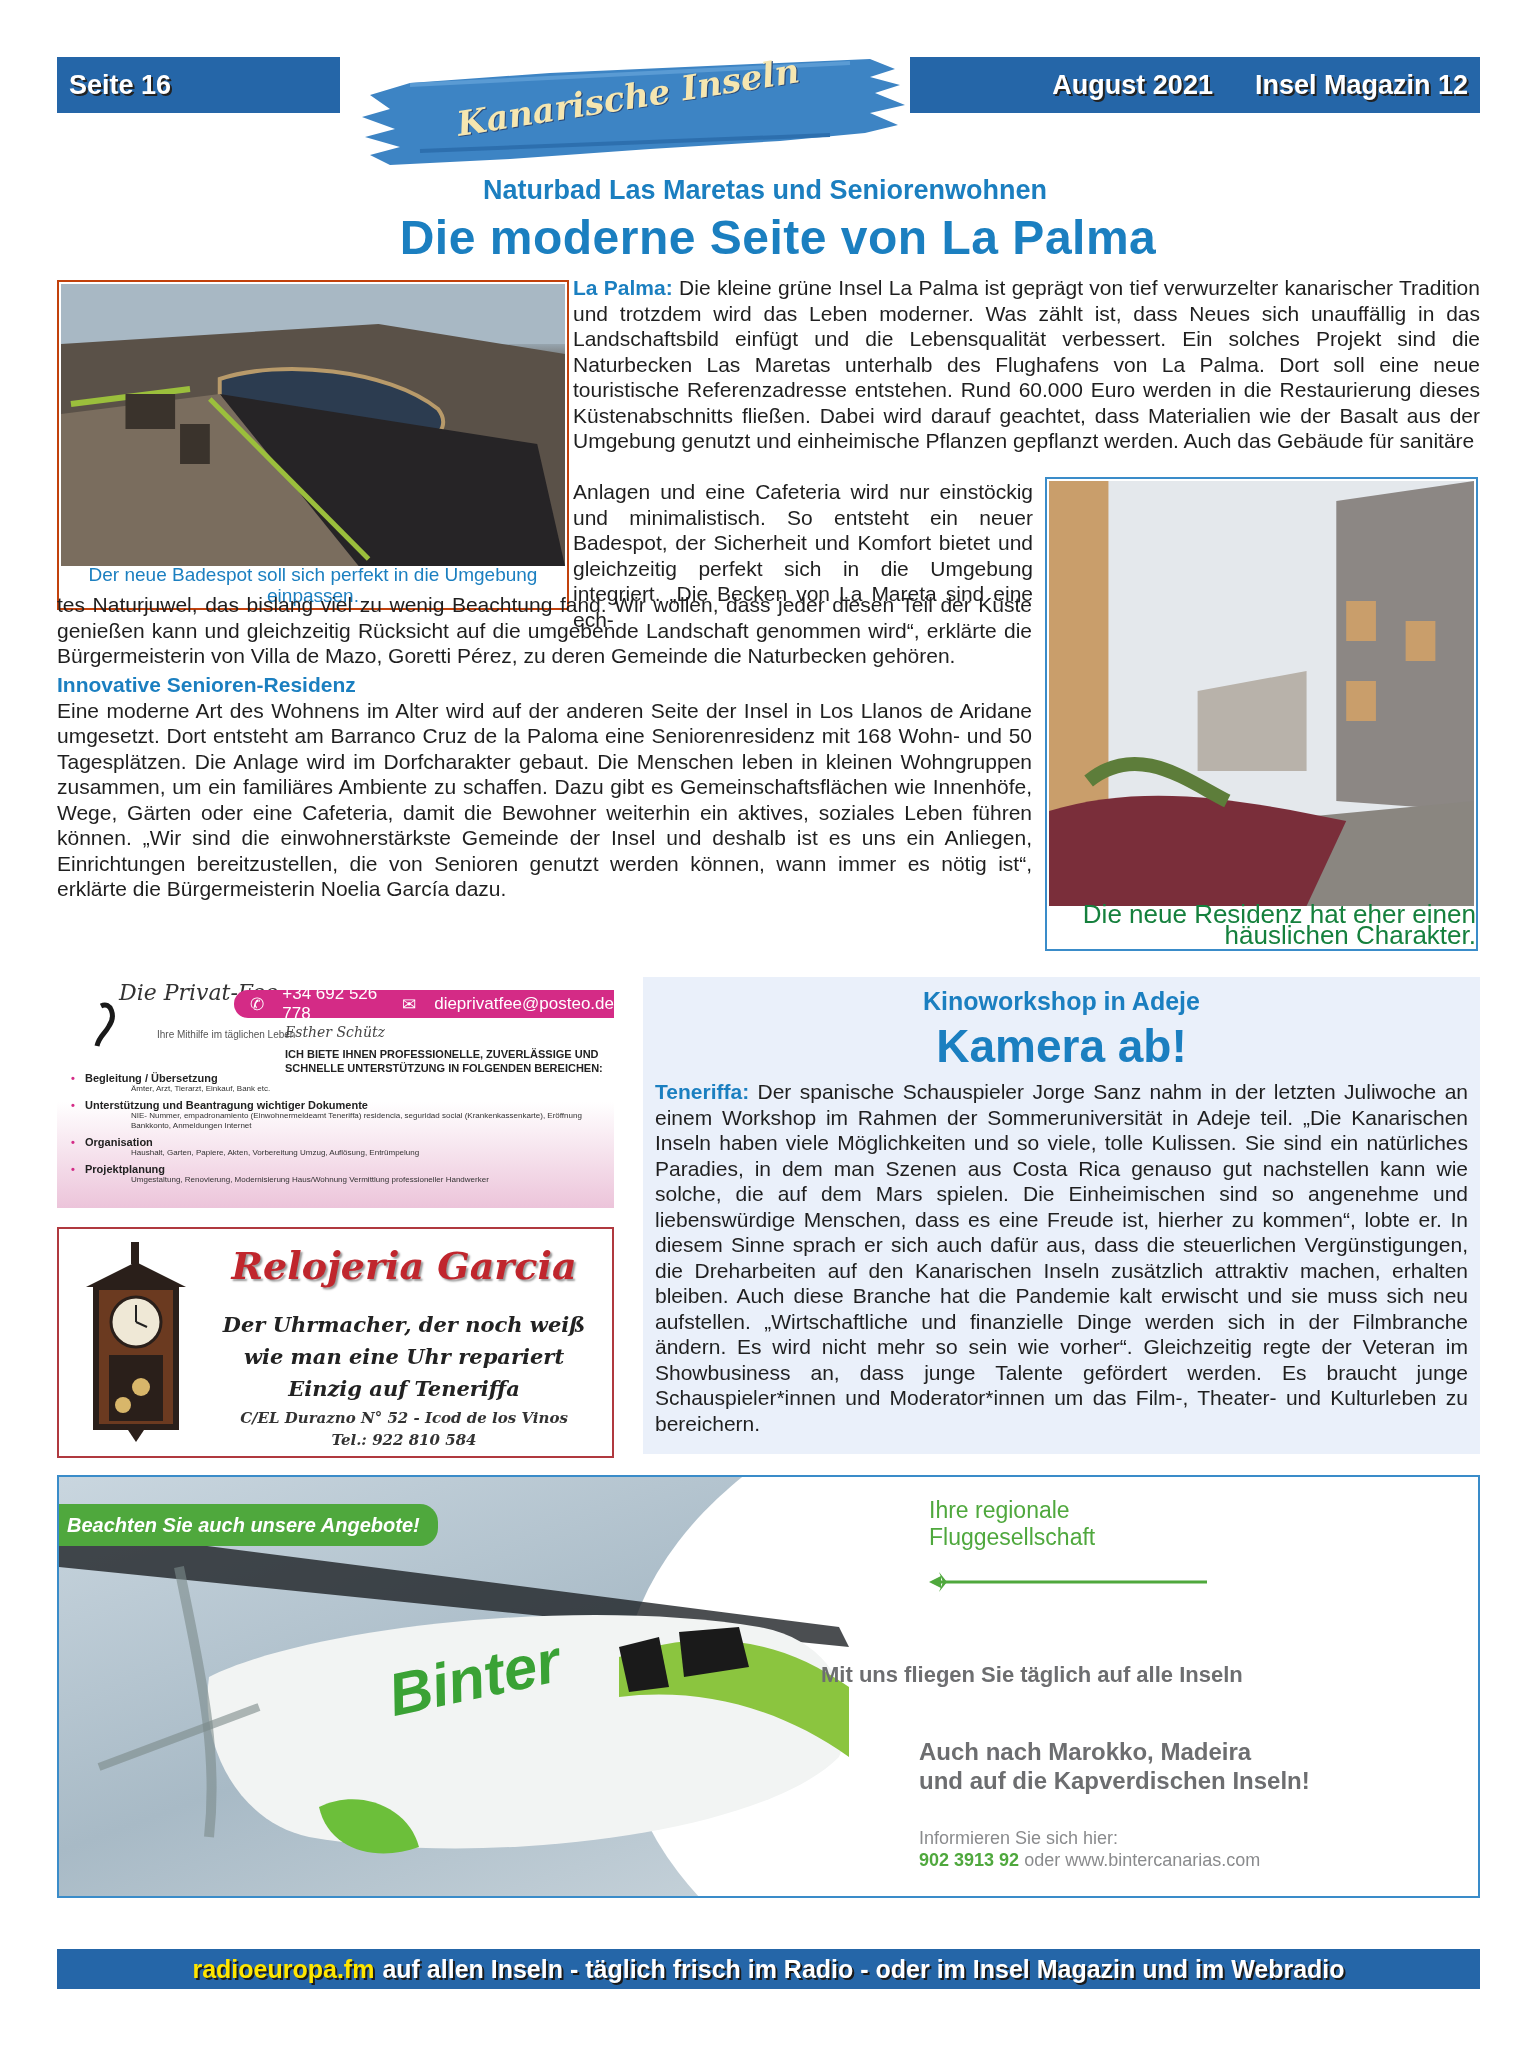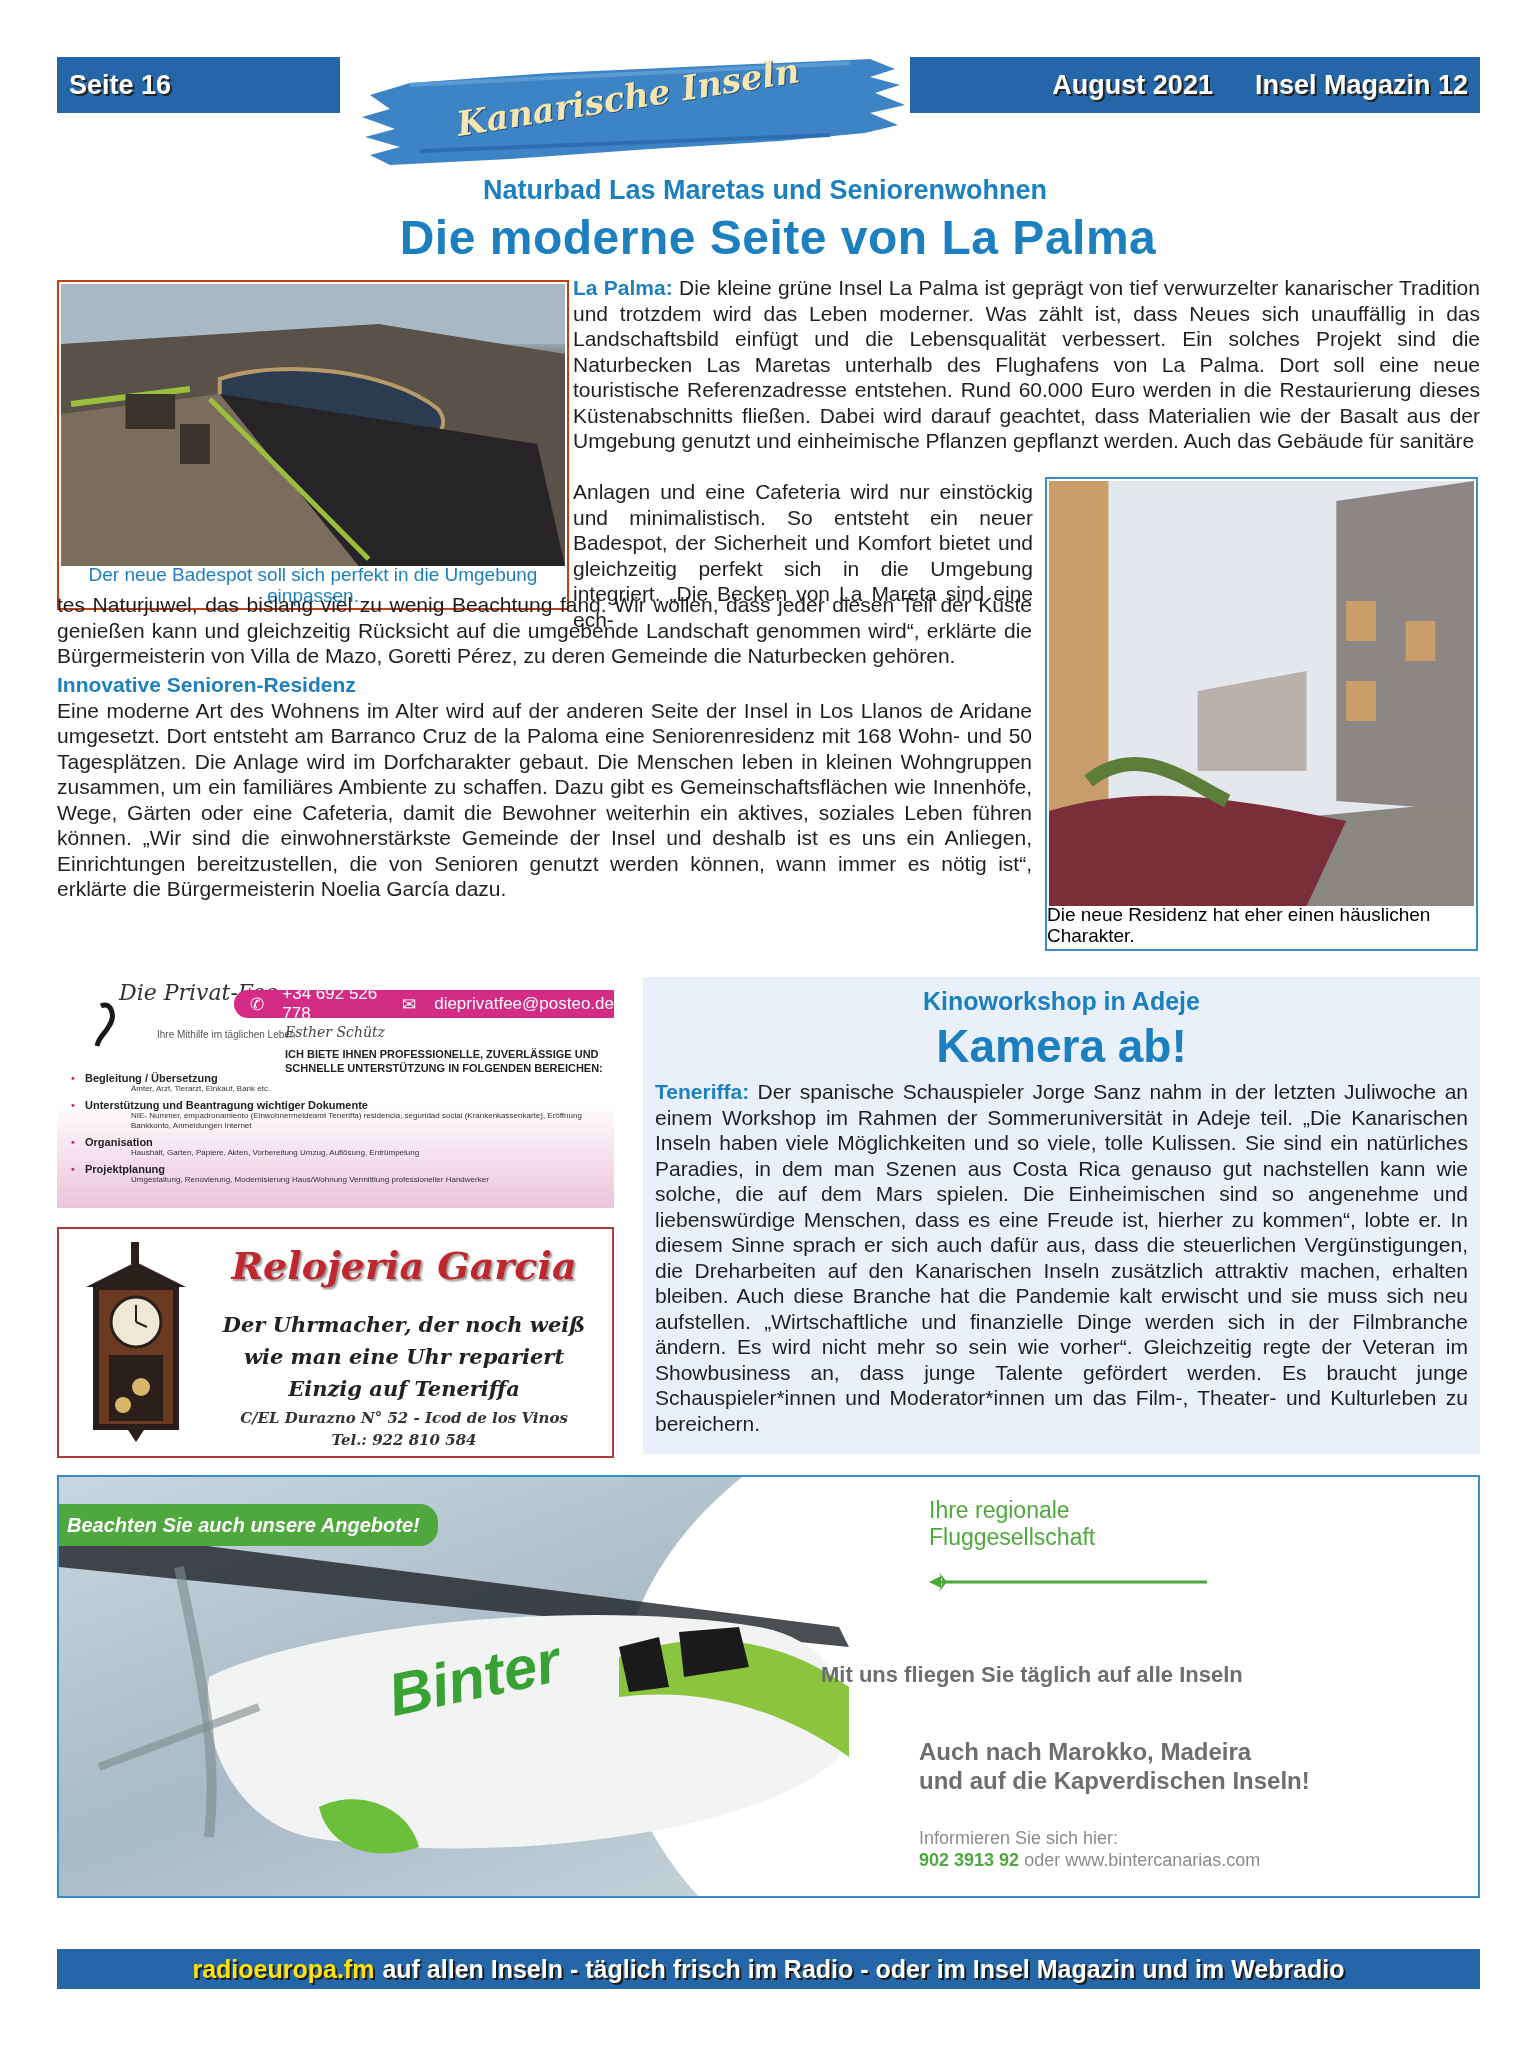--- a/index.html
+++ b/index.html
@@ -22,21 +22,21 @@
   .lead { color: #1b7fc0; font-weight: bold; }
 
   
   .photo1 { position: absolute; left: 57px; top: 280px; width: 512px; height: 330px; border: 2px solid #c2410c; background: #fff; }
   .photo1 .img { position: absolute; left: 2px; top: 2px; right: 2px; height: 282px; overflow: hidden; background: linear-gradient(#b8c6cf 0%, #9fb0bd 20%, #5e574e 30%, #6b6358 60%, #8b7d6c 100%); }
   .photo1 .caption { position: absolute; left: 0; right: 0; bottom: 2px; text-align: center; color: #1b7fc0; font-size: 19px; line-height: 21px; }
 
   
   .photo2 { position: absolute; left: 1045px; top: 477px; width: 433px; height: 474px; border: 2px solid #3a8cc9; background: #fff; }
   .photo2 .img { position: absolute; left: 2px; top: 2px; right: 2px; height: 425px; overflow: hidden; background: #e6e9ec; }
-  .photo2 .caption { position: absolute; left: 0; right: 0; bottom: 3px; text-align: left; color: #000000; font-size: 19px; line-height: 21px; }
+  .photo2 .caption { position: absolute; left: 0; right: 0; bottom: 3px; text-align: right; color: #15803d; font-size: 26px; line-height: 21px; }
 
   .col-main { position: absolute; left: 573px; top: 275px; width: 907px; }
   .col-narrow { position: absolute; left: 573px; top: 479px; width: 460px; }
   .col-full { position: absolute; left: 57px; top: 592px; width: 975px; }
   .subhead { color: #1b7fc0; font-weight: bold; font-size: 21px; line-height: 27px; margin-top: 2px; }
 
   
   .ad-fee { position: absolute; left: 57px; top: 972px; width: 557px; height: 236px; background: linear-gradient(#ffffff 55%, #ecc4da 100%); overflow: hidden; }
   .fee-pill { position: absolute; left: 177px; top: 18px; width: 380px; height: 28px; background: #d42b86; border-radius: 14px 0 0 14px; color: #fff; font-size: 17px; display: flex; align-items: center; padding-left: 16px; gap: 18px; }
   .fee-logo { position: absolute; left: 4px; top: 4px; width: 170px; height: 90px; }

